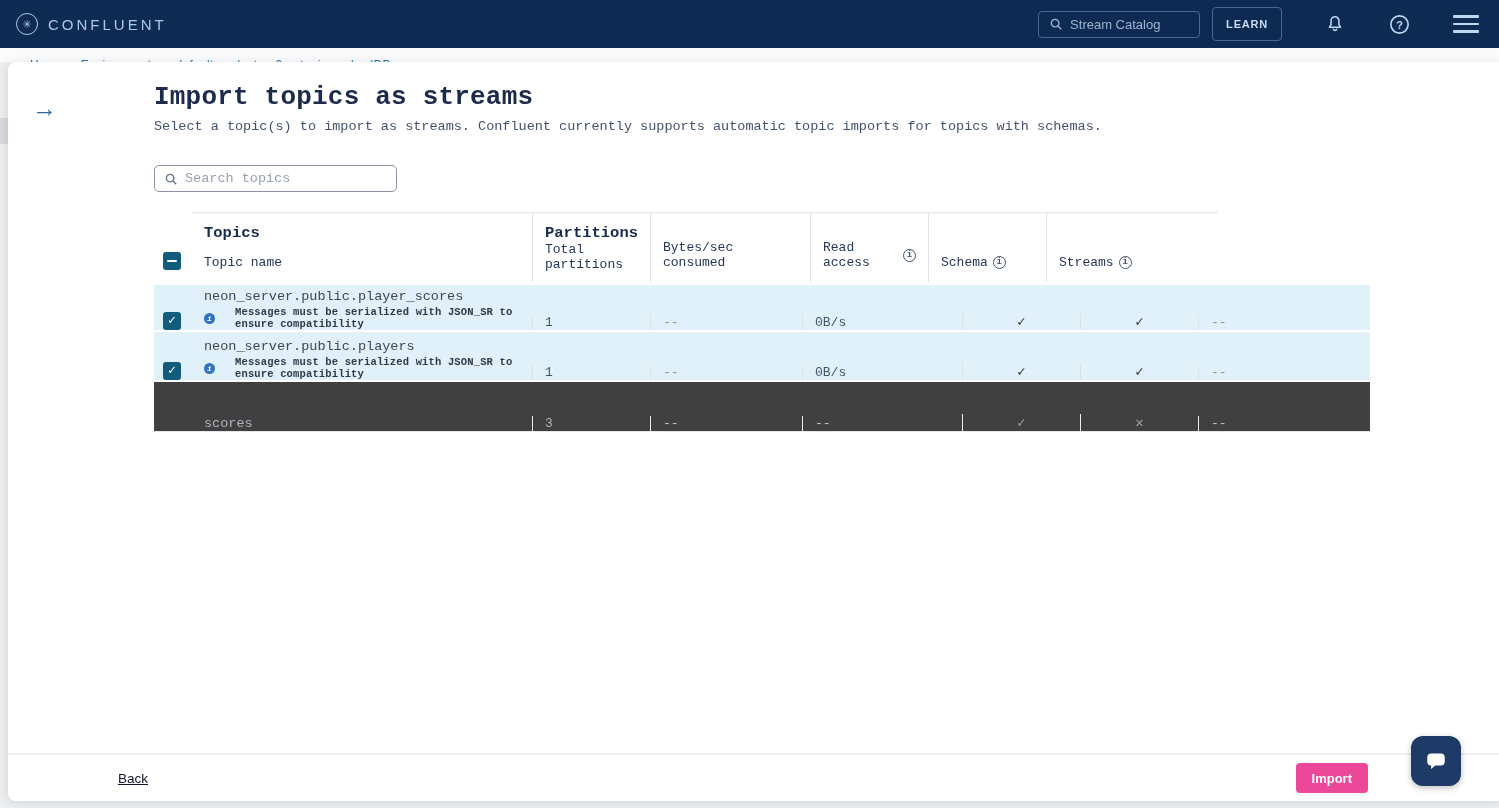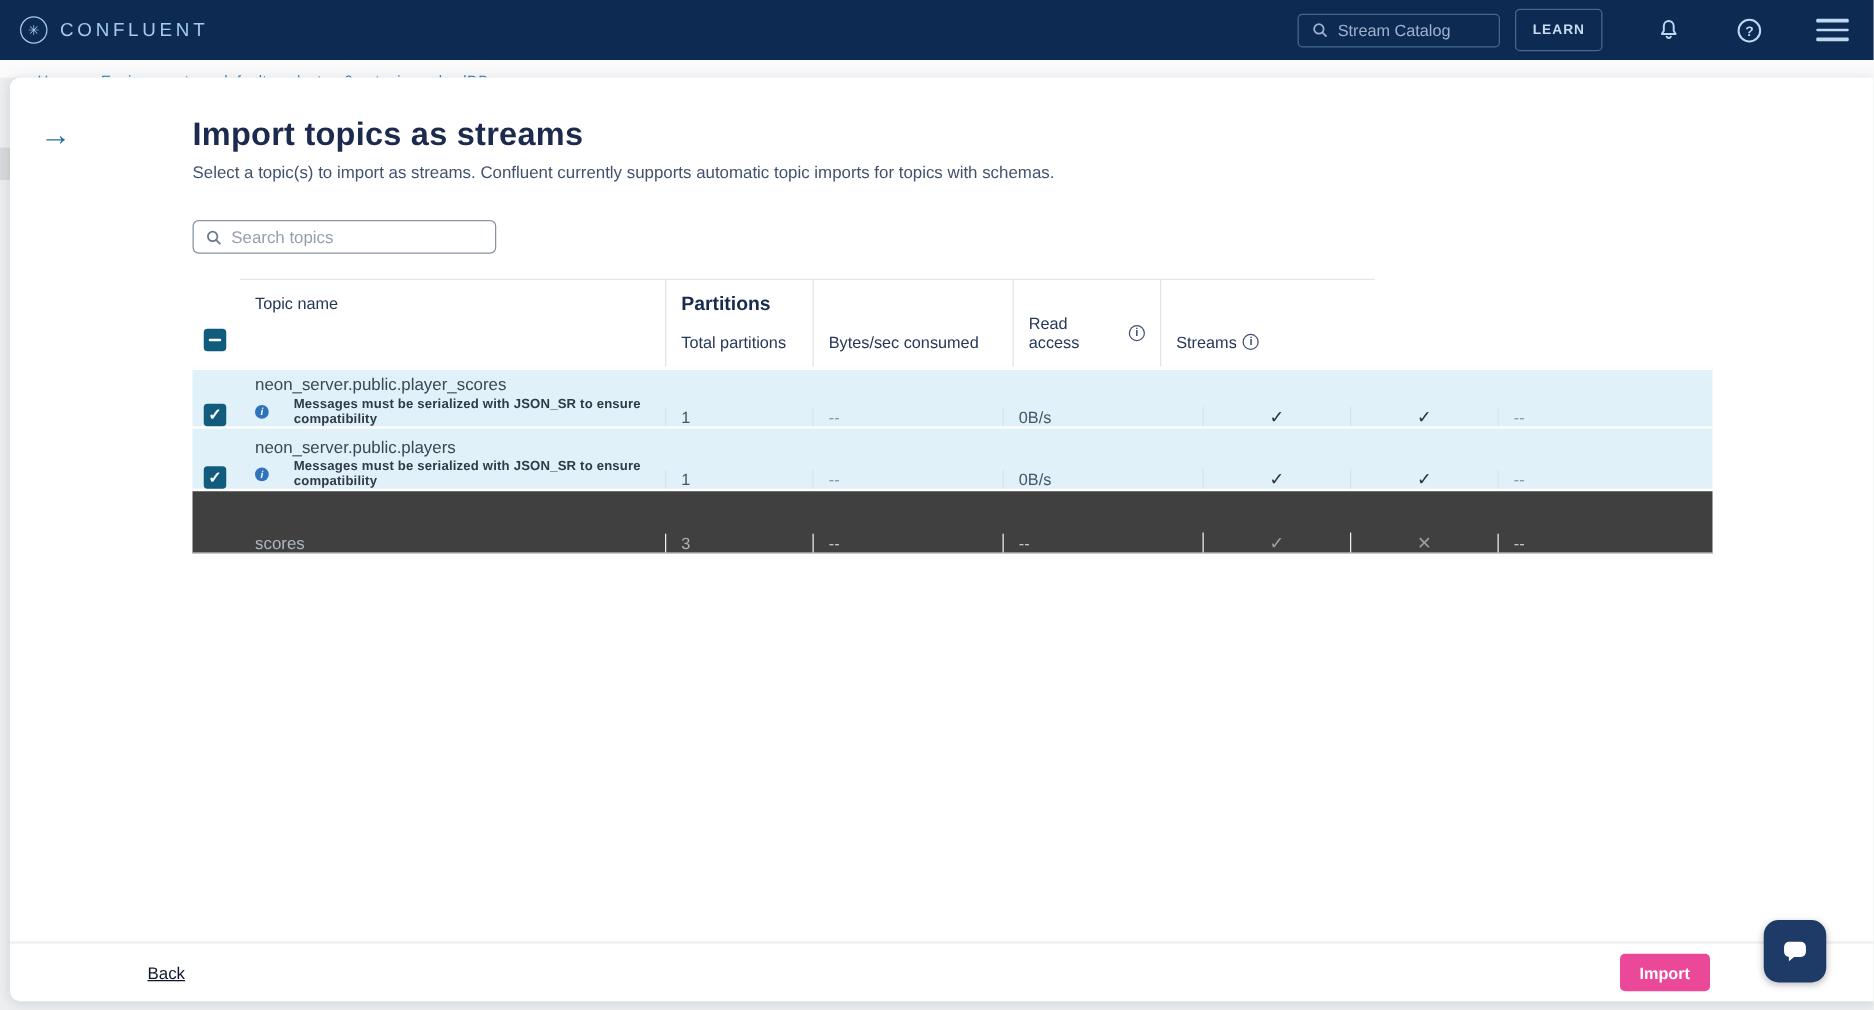--- a/index.html
+++ b/index.html
@@ -41,21 +41,21 @@
     color:#2A7AA8; white-space:nowrap; word-spacing:14px; letter-spacing:.3px; }
 
   
   .left-strip-item { position:absolute; left:0; top:118px; width:8px; height:26px; background:#D7D9DC; z-index:2; }
 
   
   .panel { position:absolute; top:62px; left:8px; right:0; bottom:7px; background:#fff;
     border-radius:8px 0 0 8px; box-shadow:0 1px 10px rgba(13,43,82,.14); z-index:5; }
   .close-arrow { position:absolute; left:24px; top:34px; font-size:25px; line-height:1;
     color:#2D6F9B; cursor:pointer; background:none; border:none; font-family:inherit; }
-  .content { padding:30px 0 0 146px; }
+  .content { padding:20px 0 0 146px;font-family:Liberation Mono, monospace; }
   .page-title { font-size:26px; font-weight:700; color:#1C2B4D; letter-spacing:.2px; }
   .page-subtitle { margin-top:7px; font-size:13.5px; color:#42526E; }
 
   .topic-search { margin-top:31px; width:243px; height:27px; border:1px solid #8A93A1;
     border-radius:5px; display:flex; align-items:center; gap:7px; padding:0 9px; color:#6B778C; background:#fff; }
   .topic-search input { border:none; outline:none; font-size:13.5px; color:#8b5cf6;
     width:190px; font-family:inherit; background:transparent; }
   .topic-search input::placeholder { color:#97A0AF; }
 
   
@@ -181,37 +181,45 @@
       </svg>
       <input placeholder="Search topics" style="">
     </div>
 
     <div class="ttable">
       <div class="thead">
         <div class="c-check">
           <span class="checkbox indeterminate"></span>
         </div>
         <div class="c-topic">
+          <span class="group-label">Topics</span>
           <span class="sub-label">Topic name</span>
         </div>
         <div class="c-part">
           <span class="group-label">Partitions</span>
           <span class="sub-label">Total partitions</span>
         </div>
         <div class="c-cons">
           <span class="group-label"></span>
           <span class="sub-label">Bytes/sec consumed</span>
         </div>
         <div class="c-read">
           <span class="group-label"></span>
           <span class="sub-label">
             <span>Read access</span>
             <i class="info-i"></i>
           </span>
         </div>
+        <div class="c-schem">
+          <span class="group-label"></span>
+          <span class="sub-label">
+            <span>Schema</span>
+            <i class="info-i"></i>
+          </span>
+        </div>
         <div class="c-strm">
           <span class="group-label"></span>
           <span class="sub-label">
             <span>Streams</span>
             <i class="info-i"></i>
           </span>
         </div>
       </div>
 
       <div>

